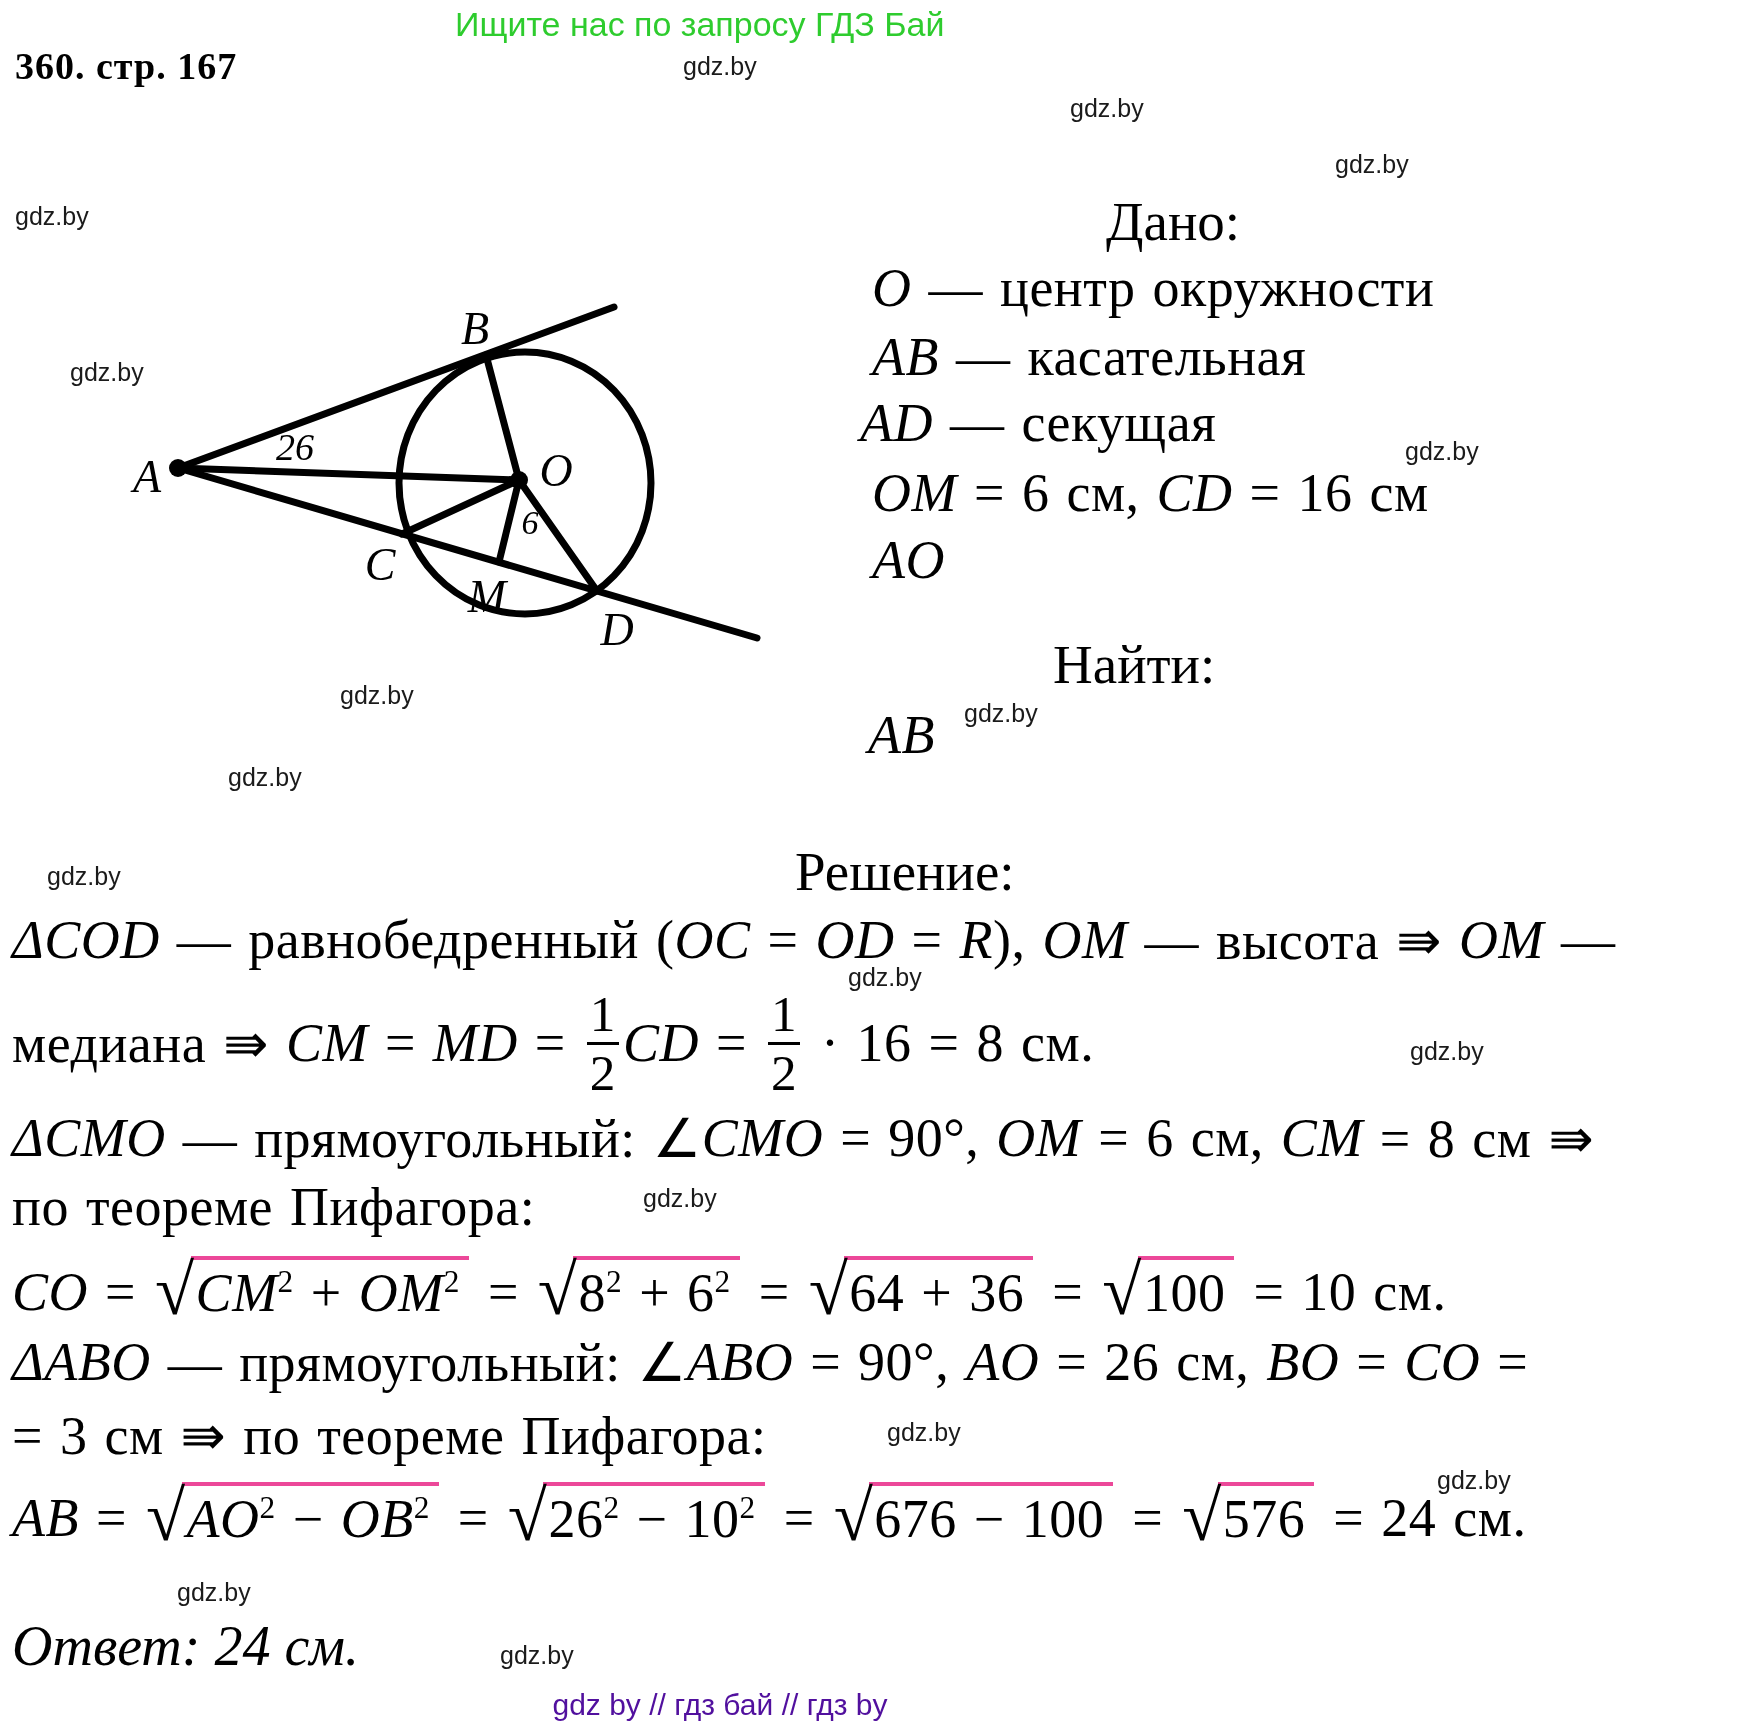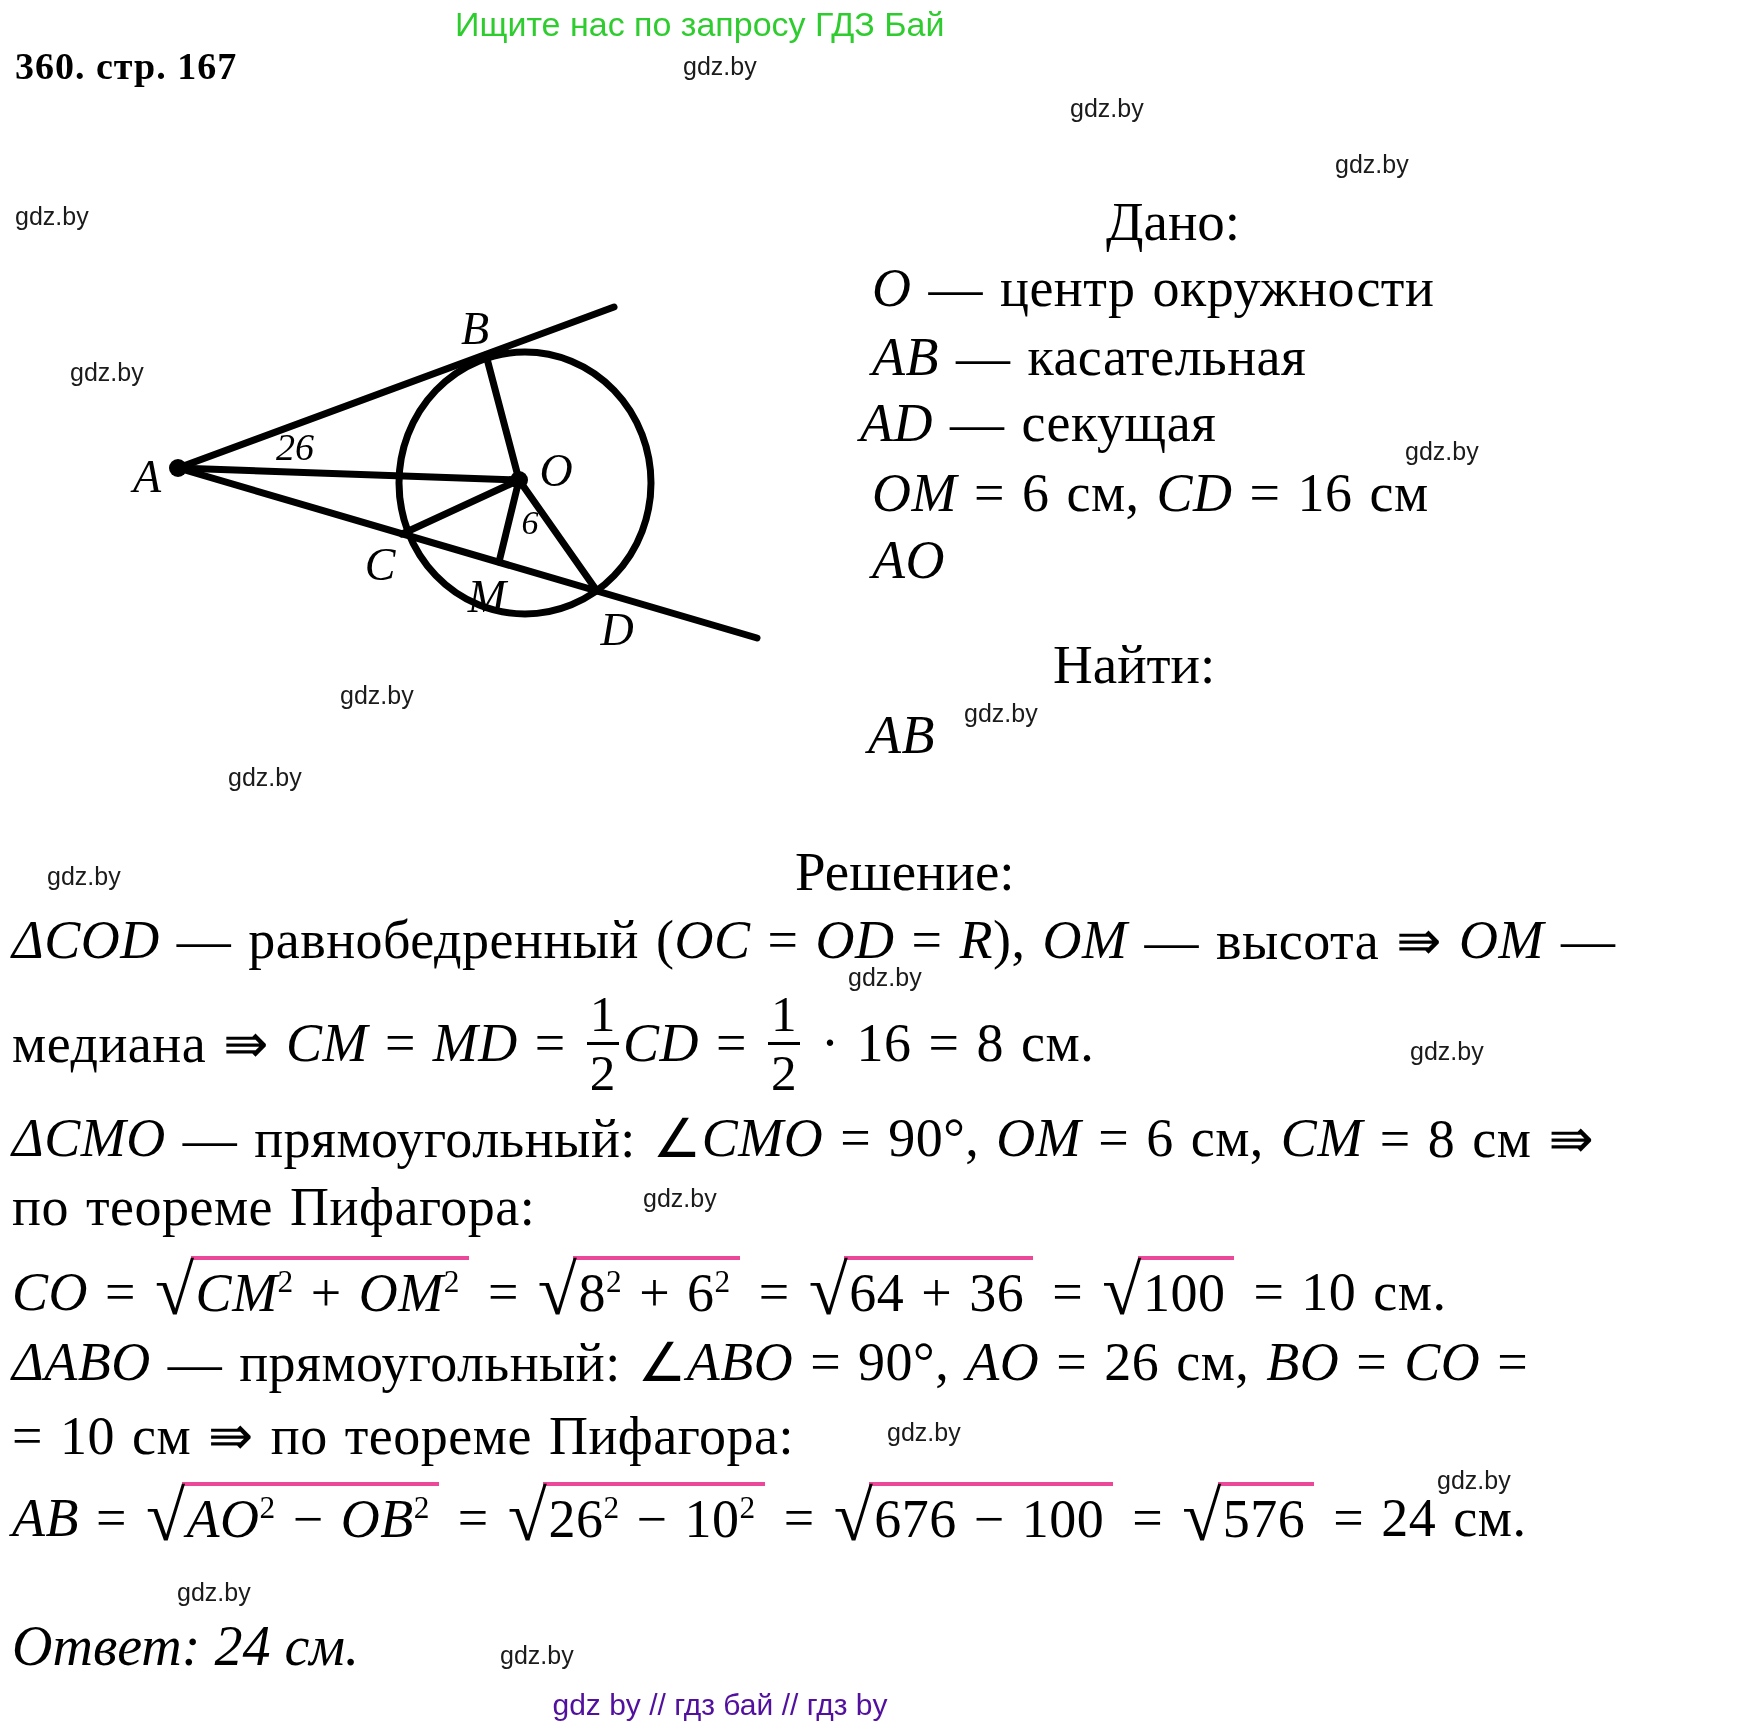--- a/index.html
+++ b/index.html
@@ -94,20 +94,20 @@
   <div class="abs heading" style="left:1053px;top:633px;">Найти:</div>
   <div class="mline" style="left:868px;top:700px;height:70px;"><span class="it">AB</span></div>
 
   <div class="abs heading" style="left:795px;top:840px;">Решение:</div>
   <div class="mline" style="left:12px;top:905px;height:70px;"><span class="it">ΔCOD</span><span class="up"> — равнобедренный (</span><span class="it">OC</span><span class="up"> = </span><span class="it">OD</span><span class="up"> = </span><span class="it">R</span><span class="up">), </span><span class="it">OM</span><span class="up"> — высота ⇛ </span><span class="it">OM</span><span class="up"> —</span></div>
   <div class="mline" style="left:12px;top:978px;height:130px;"><span class="up">медиана ⇛ </span><span class="it">CM</span><span class="up"> = </span><span class="it">MD</span><span class="up"> = </span><span class="frac"><span class="fn">1</span><span class="fd">2</span></span><span class="it">CD</span><span class="up"> = </span><span class="frac"><span class="fn">1</span><span class="fd">2</span></span><span class="up"> · 16 = 8 см.</span></div>
   <div class="mline" style="left:12px;top:1103px;height:70px;"><span class="it">ΔCMO</span><span class="up"> — прямоугольный: ∠</span><span class="it">CMO</span><span class="up"> = 90°, </span><span class="it">OM</span><span class="up"> = 6 см, </span><span class="it">CM</span><span class="up"> = 8 см ⇛</span></div>
   <div class="mline" style="left:12px;top:1172px;height:70px;"><span class="up">по теореме Пифагора:</span></div>
   <div class="mline" style="left:12px;top:1237px;height:110px;"><span class="it">CO</span><span class="up"> = </span><span class="sqrt"><span class="rsign">√</span><span class="radicand"><span class="it">CM</span><sup>2</sup><span class="up"> + </span><span class="it">OM</span><sup>2</sup></span></span><span class="up"> = </span><span class="sqrt"><span class="rsign">√</span><span class="radicand"><span class="up">8</span><sup>2</sup><span class="up"> + 6</span><sup>2</sup></span></span><span class="up"> = </span><span class="sqrt"><span class="rsign">√</span><span class="radicand"><span class="up">64 + 36</span></span></span><span class="up"> = </span><span class="sqrt"><span class="rsign">√</span><span class="radicand"><span class="up">100</span></span></span><span class="up"> = 10 см.</span></div>
   <div class="mline" style="left:12px;top:1327px;height:70px;"><span class="it">ΔABO</span><span class="up"> — прямоугольный: ∠</span><span class="it">ABO</span><span class="up"> = 90°, </span><span class="it">AO</span><span class="up"> = 26 см, </span><span class="it">BO</span><span class="up"> = </span><span class="it">CO</span><span class="up"> =</span></div>
-  <div class="mline" style="left:12px;top:1400px;height:70px;"><span class="up">= 10 см ⇛ по теореме Пифагора:</span></div>
+  <div class="mline" style="left:12px;top:1400px;height:70px;"><span class="up">= 3 см ⇛ по теореме Пифагора:</span></div>
   <div class="mline" style="left:12px;top:1463px;height:110px;"><span class="it">AB</span><span class="up"> = </span><span class="sqrt"><span class="rsign">√</span><span class="radicand"><span class="it">AO</span><sup>2</sup><span class="up"> − </span><span class="it">OB</span><sup>2</sup></span></span><span class="up"> = </span><span class="sqrt"><span class="rsign">√</span><span class="radicand"><span class="up">26</span><sup>2</sup><span class="up"> − 10</span><sup>2</sup></span></span><span class="up"> = </span><span class="sqrt"><span class="rsign">√</span><span class="radicand"><span class="up">676 − 100</span></span></span><span class="up"> = </span><span class="sqrt"><span class="rsign">√</span><span class="radicand"><span class="up">576</span></span></span><span class="up"> = 24 см.</span></div>
 
   <div class="abs ans" style="left:12px;top:1614px;font-size:56px;">Ответ: 24 см.</div>
 
   <div class="abs footer" style="left:0px;top:1688px;color:#51109e;">gdz by  //  гдз бай  //  гдз by</div>
 
 </div>
 
 </body></html>

